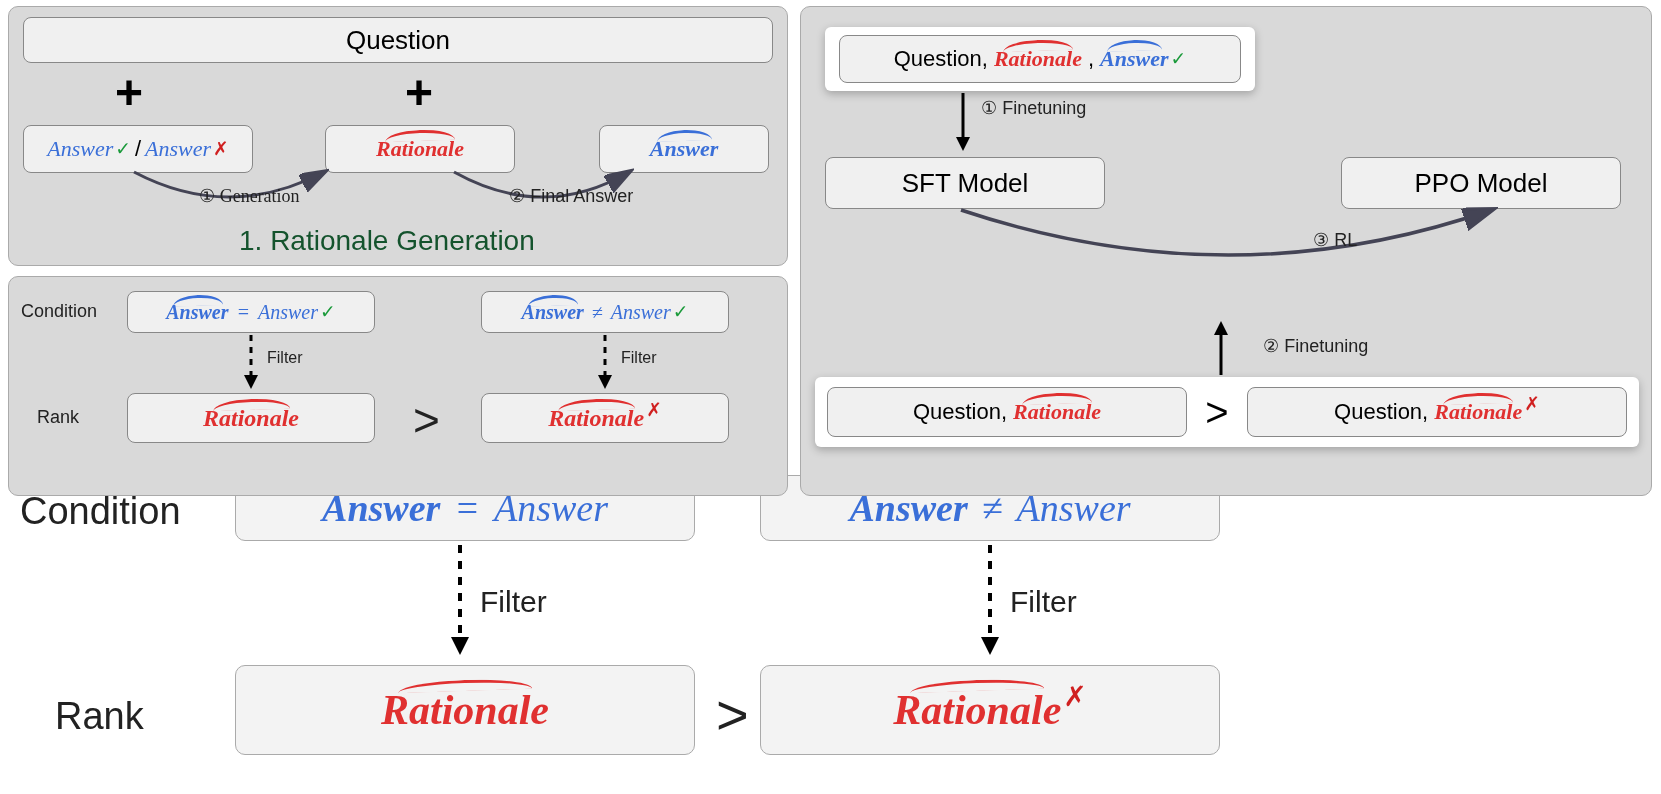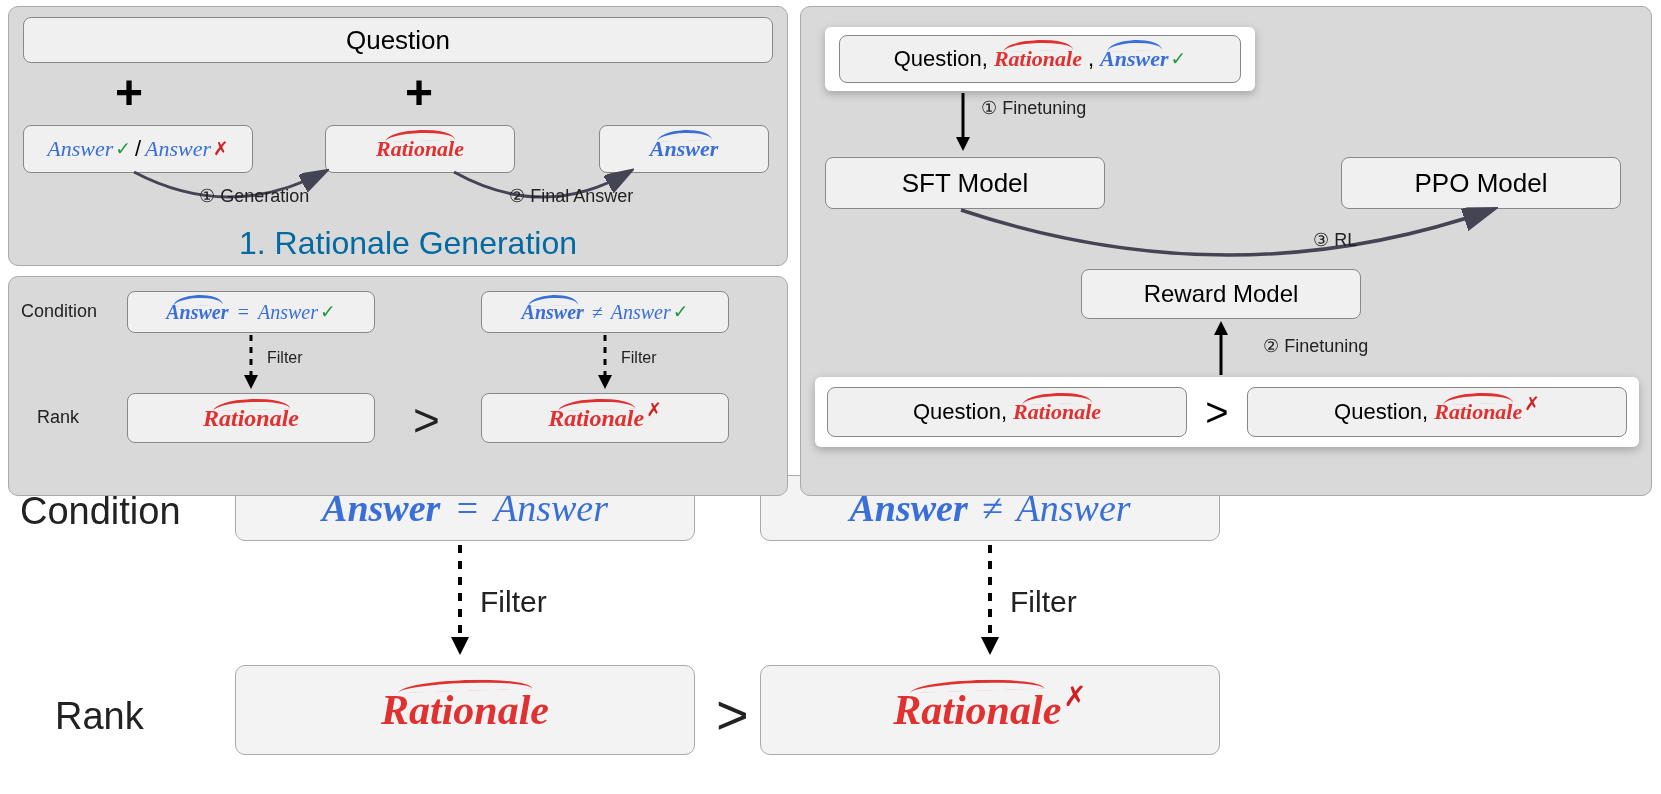--- a/index.html
+++ b/index.html
@@ -40,22 +40,22 @@
     padding: 8px 14px;
     font-size: 22px;
   }
   .label {
     position: absolute;
     font-size: 20px;
     color: #222;
   }
   .section-title {
     position: absolute;
-    font-size: 32px;
-    color: #0369a1;
+    font-size: 28px;
+    color: #14532d;
   }
   .plus {
     position: absolute;
     font-size: 48px;
     font-weight: 900;
     color: #000;
     line-height: 1;
   }
   .gt {
     position: absolute;
@@ -164,21 +164,21 @@
   </div>
 
   <svg class="arrow" style="left:120px; top:160px;" width="210" height="60">
     <defs>
         <marker id="ah1" markerWidth="10" markerHeight="10" refX="8" refY="3" orient="auto">
           <path d="M0,0 L0,6 L9,3 z" fill="#445" stroke="#445"></path>
         </marker>
       </defs>
     <path d="M5,5 Q100,55 195,5" fill="none" stroke="#445" stroke-width="3" marker-end="url(#ah1)"></path>
   </svg>
-  <div class="label smalltxt" style="left:190px; top:178px;">① Generation</div>
+  <div class="label smalltxt" style="left:190px; top:178px;font-family:Liberation Serif, serif;">① Generation</div>
 
   <svg class="arrow" style="left:440px; top:160px;" width="190" height="60">
     <defs>
         <marker id="ah2" markerWidth="10" markerHeight="10" refX="8" refY="3" orient="auto">
           <path d="M0,0 L0,6 L9,3 z" fill="#445" stroke="#445"></path>
         </marker>
       </defs>
     <path d="M5,5 Q95,55 180,5" fill="none" stroke="#445" stroke-width="3" marker-end="url(#ah2)"></path>
   </svg>
   <div class="label smalltxt" style="left:500px; top:178px;">② Final Answer</div>
@@ -252,21 +252,20 @@
   <svg class="arrow" style="left:150px; top:198px;" width:560px;="" height="80" viewBox="0 0 560 80">
     <defs>
         <marker id="ah3" markerWidth="10" markerHeight="10" refX="8" refY="3" orient="auto">
           <path d="M0,0 L0,6 L9,3 z" fill="#445" stroke="#445"></path>
         </marker>
       </defs>
     <path d="M10,5 Q280,95 540,5" fill="none" stroke="#445" stroke-width="3.5" marker-end="url(#ah3)"></path>
   </svg>
   <div class="label smalltxt" style="left:500px; top:222px;margin-left:12px;">③ RL</div>
 
-  <div class="box" style="left:280px; top:262px; width:280px; height:50px; font-size:24px;">Reward Model</div>
 
   <svg class="arrow" style="left:408px; top:314px;" width="24" height="56">
     <line x1="12" y1="54" x2="12" y2="10" stroke="#000" stroke-width="3"></line>
     <polygon points="12,0 5,14 19,14" fill="#000"></polygon>
   </svg>
   <div class="label smalltxt" style="left:462px; top:328px;">② Finetuning</div>
 
   <div class="whitebox" style="left:14px; top:370px; width:824px; height:70px; justify-content:space-between; padding:8px 12px;">
     <div class="box" style="position:relative; left:auto; top:auto; width:360px; height:50px;">
       <span>Question</span>,

